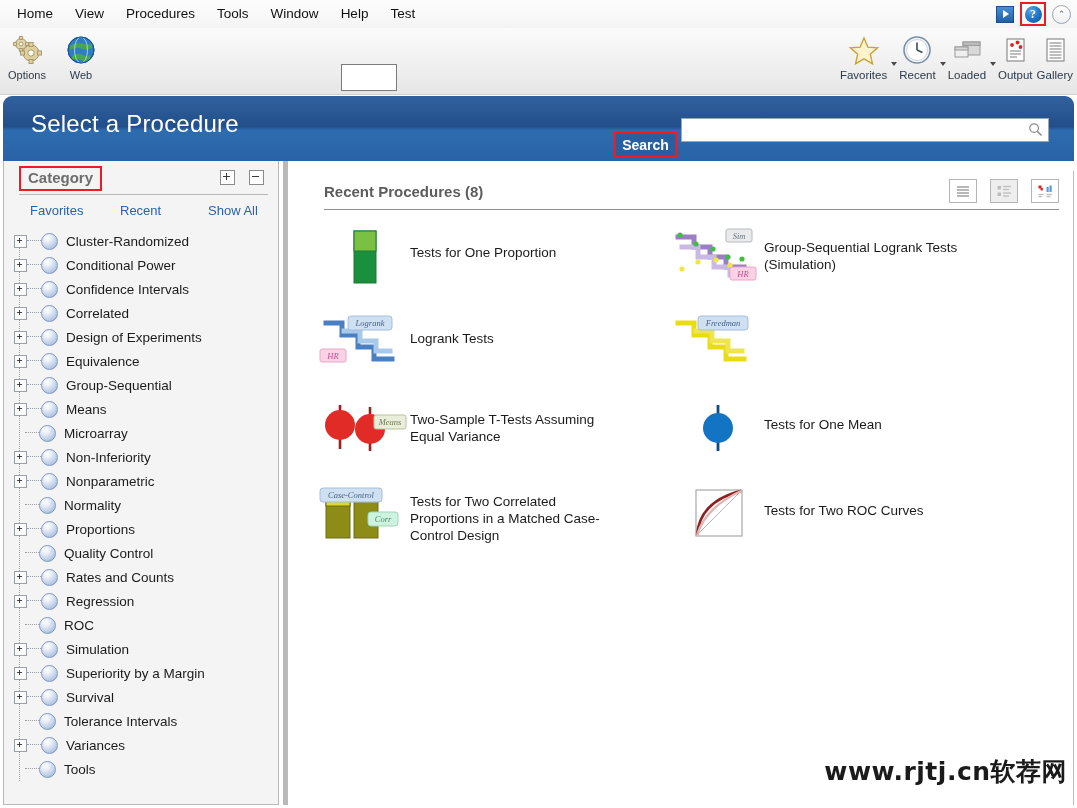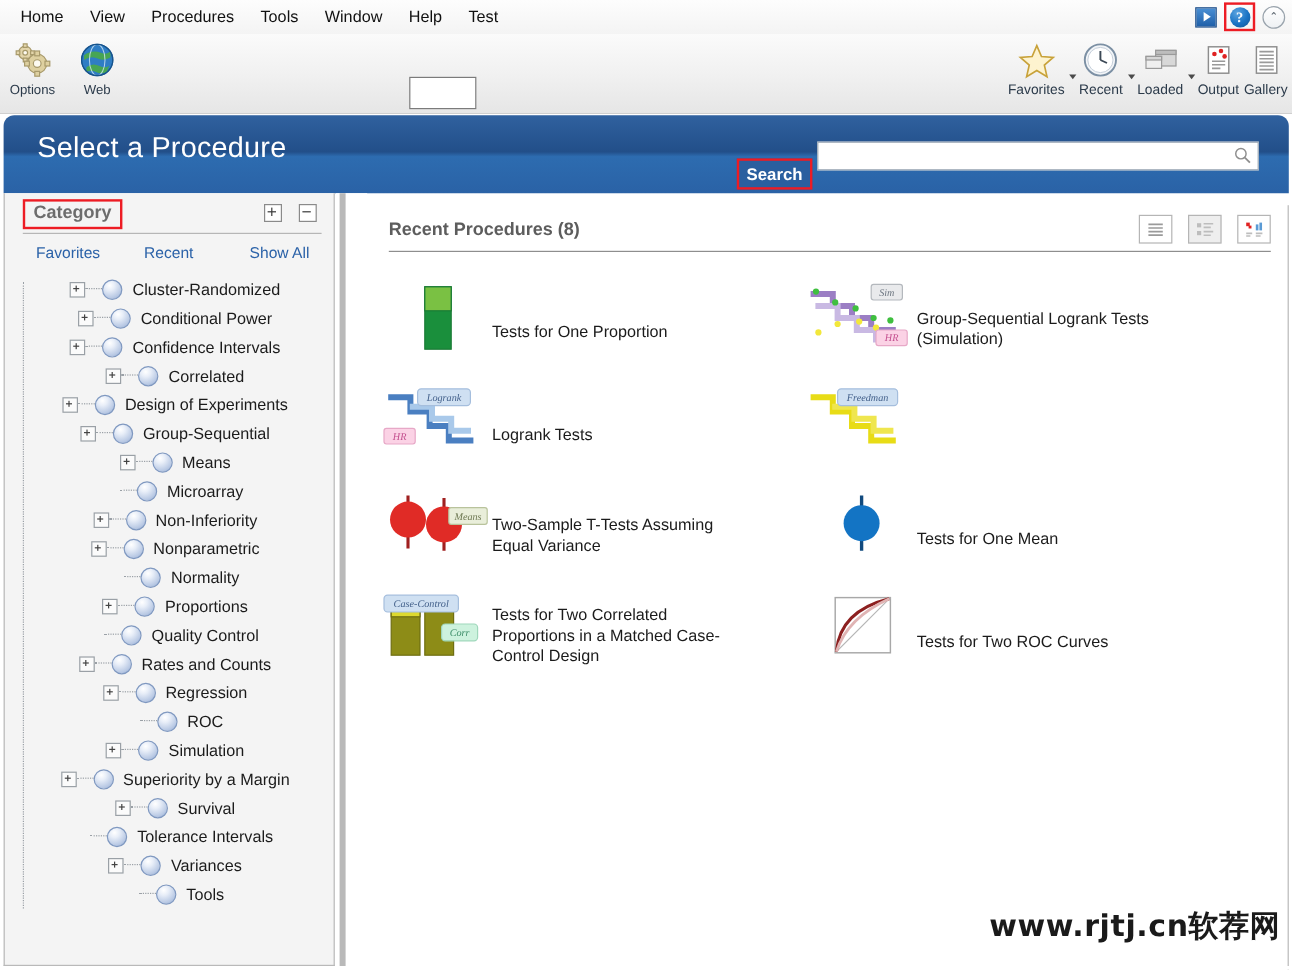--- a/index.html
+++ b/index.html
@@ -178,21 +178,21 @@
   }
   .cat-tab {
     font-size: 13px; color: #2b62a8; cursor: pointer;
   }
   .cat-tab.t1 { width: 90px; }
   .cat-tab.t2 { width: 88px; }
 
   .tree { position: relative; padding-top: 6px; }
   .tree-row {
     position: relative; height: 24px; display: flex; align-items: center;
-    padding-left: 10px; cursor: default; justify-content: center;
+    padding-left: 10px; cursor: default;
   }
   .exp-box {
     width: 11px; height: 11px; border: 1px solid #9aa0a6; background: #fbfbfb;
     position: relative; flex: 0 0 auto;
   }
   .exp-box:before {
     content: ""; position: absolute; left: 2px; top: 4px;
     width: 5px; height: 1px; background: #444;
   }
   .exp-box:after {
@@ -249,21 +249,21 @@
   .content-rule {
     position: absolute; left: 18px; right: 14px; top: 38px;
     height: 1px; background: #8e8e8e;
   }
 
   .proc-grid {
     position: relative; padding: 10px 0 0 0;
   }
   .proc-row { display: flex; }
   .proc-cell {
-    display: flex; align-items: center;
+    display: flex; align-items: flex-start;
     width: 342px; min-height: 86px; padding-left: 12px; cursor: default;
   }
   .proc-icon {
     width: 92px; flex: 0 0 auto; height: 70px;
     display: flex; align-items: center; justify-content: center;
   }
   .proc-label {
     font-size: 13.5px; color: #1b1b1b; line-height: 17px;
     padding-top: 22px; max-width: 215px;
   }
@@ -501,20 +501,26 @@
       <div class="tree-row">
         <div class="exp-box"></div>
           <div class="dots"></div>
         <div class="node-ball"></div>
         <div class="node-label">Design of Experiments</div>
       </div>
       <div class="tree-row">
         <div class="exp-box"></div>
           <div class="dots"></div>
         <div class="node-ball"></div>
+        <div class="node-label">Equivalence</div>
+      </div>
+      <div class="tree-row">
+        <div class="exp-box"></div>
+          <div class="dots"></div>
+        <div class="node-ball"></div>
         <div class="node-label">Group-Sequential</div>
       </div>
       <div class="tree-row">
         <div class="exp-box"></div>
           <div class="dots"></div>
         <div class="node-ball"></div>
         <div class="node-label">Means</div>
       </div>
       <div class="tree-row">
         <div class="exp-spacer"></div>

